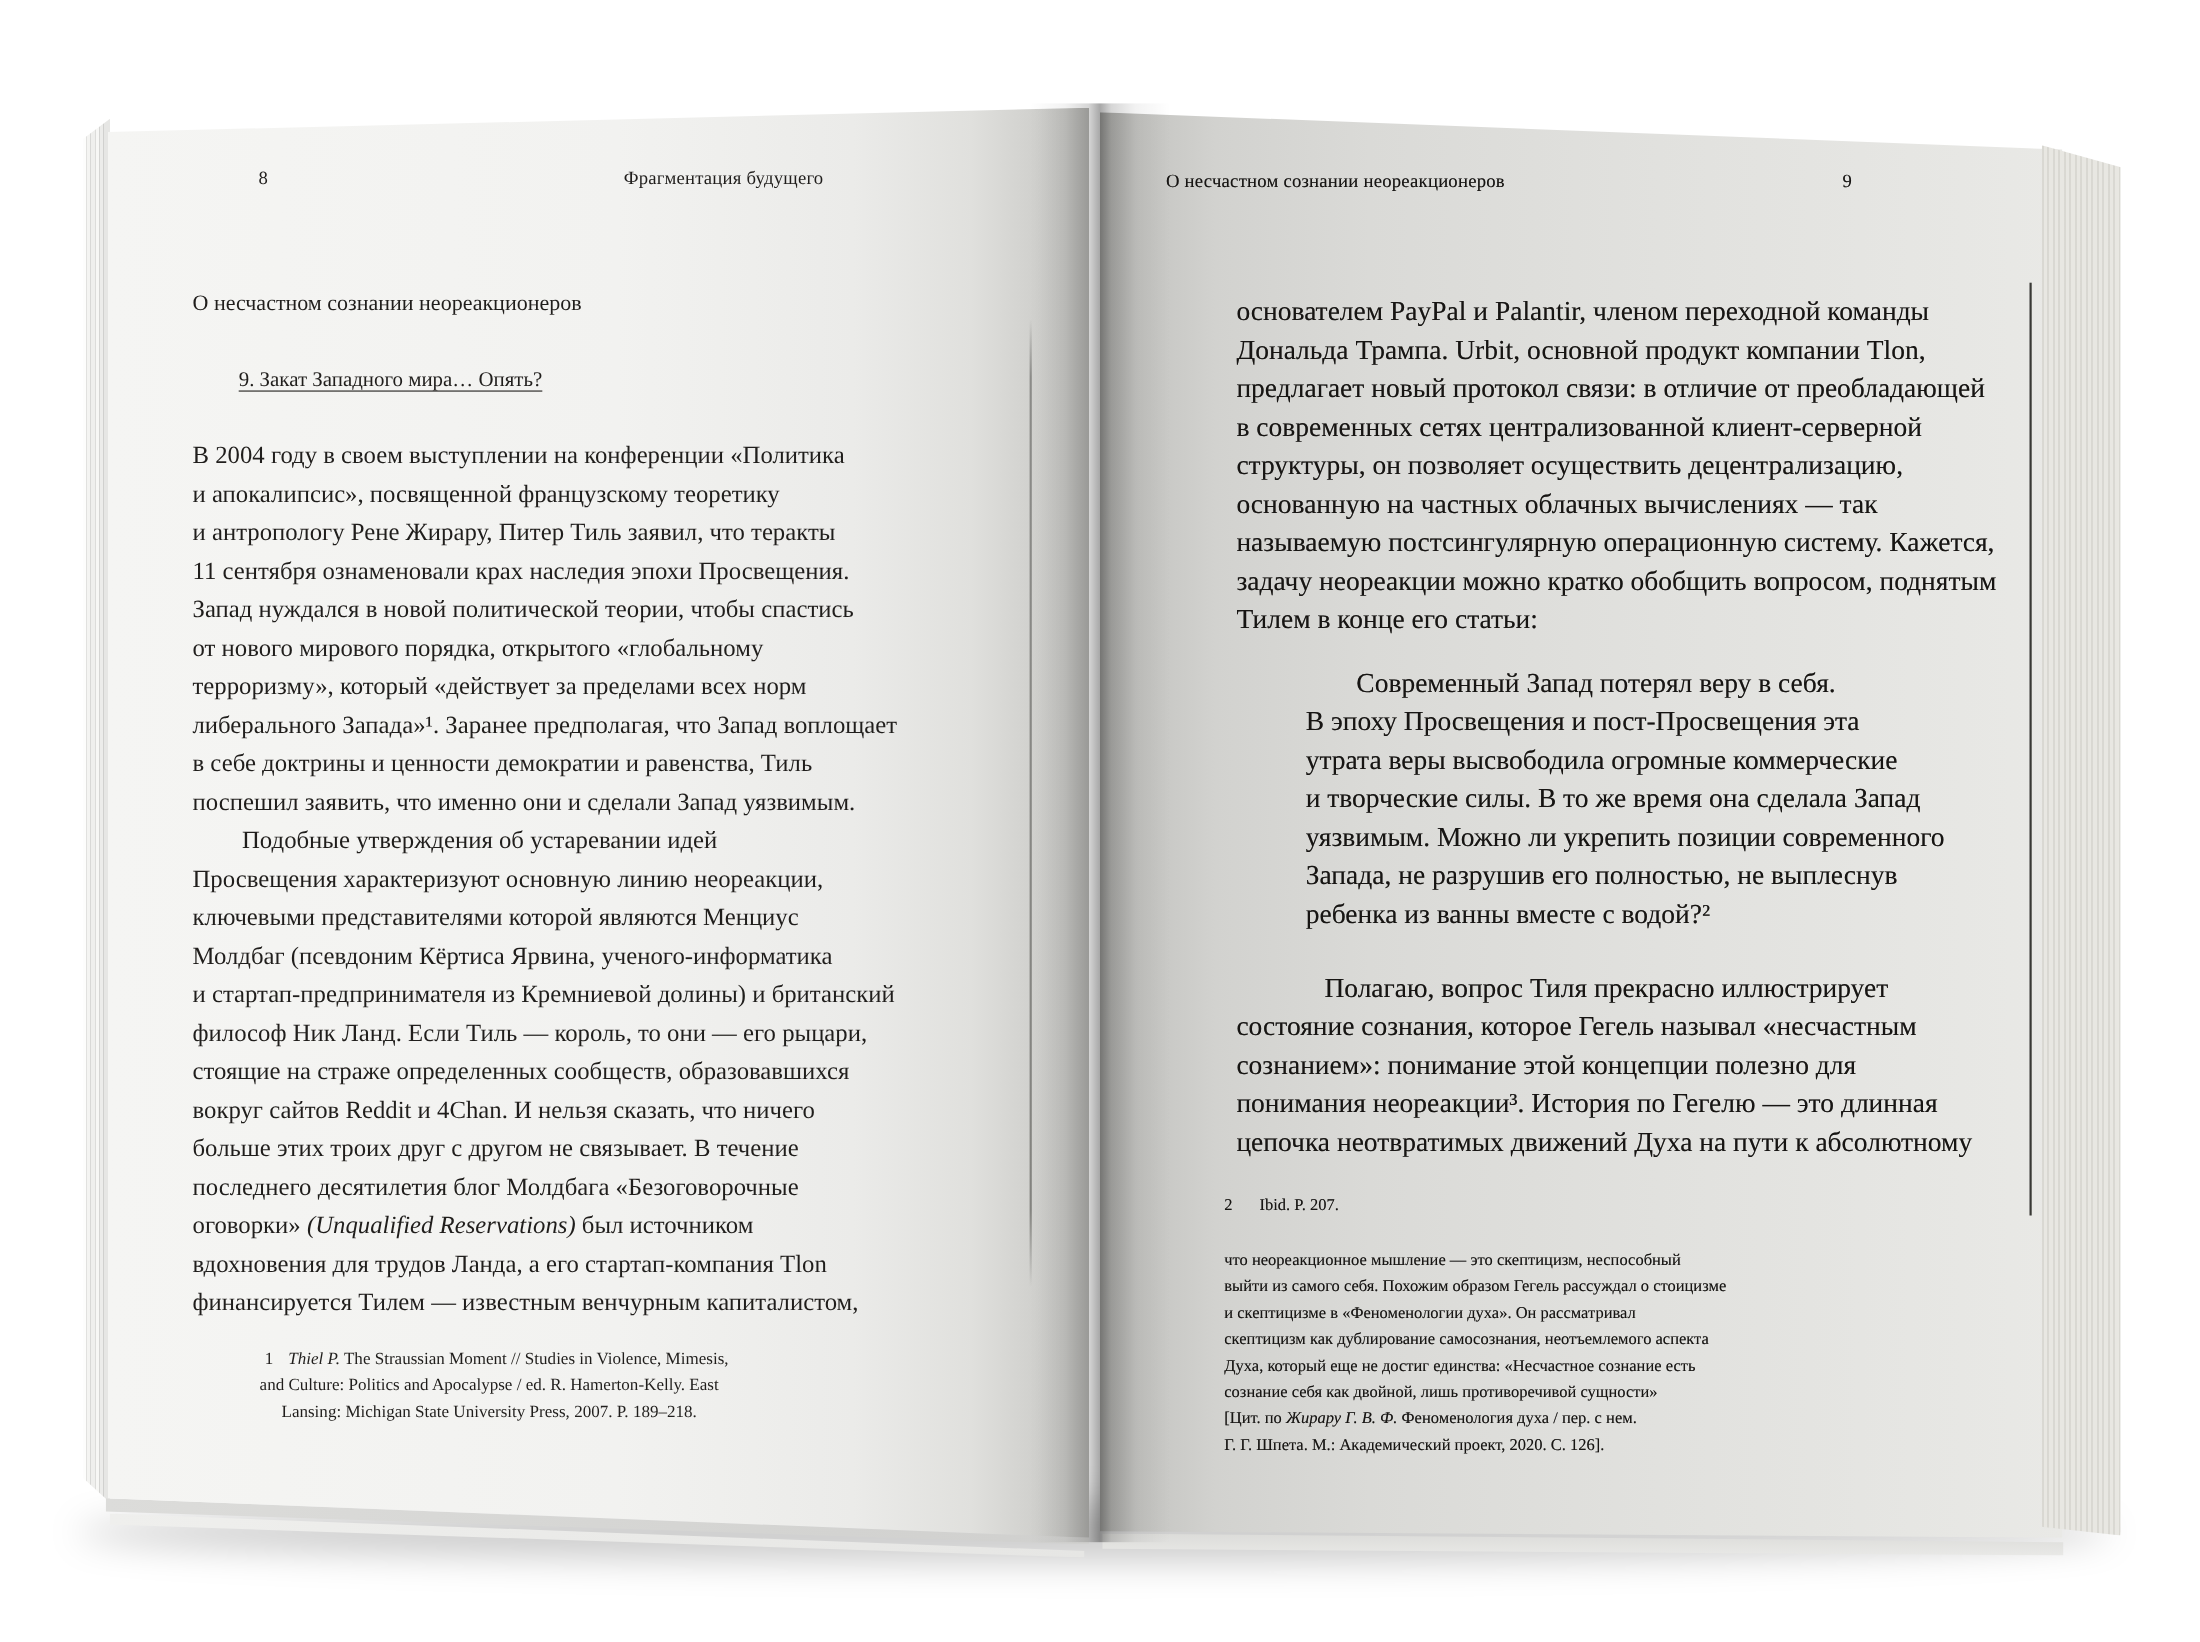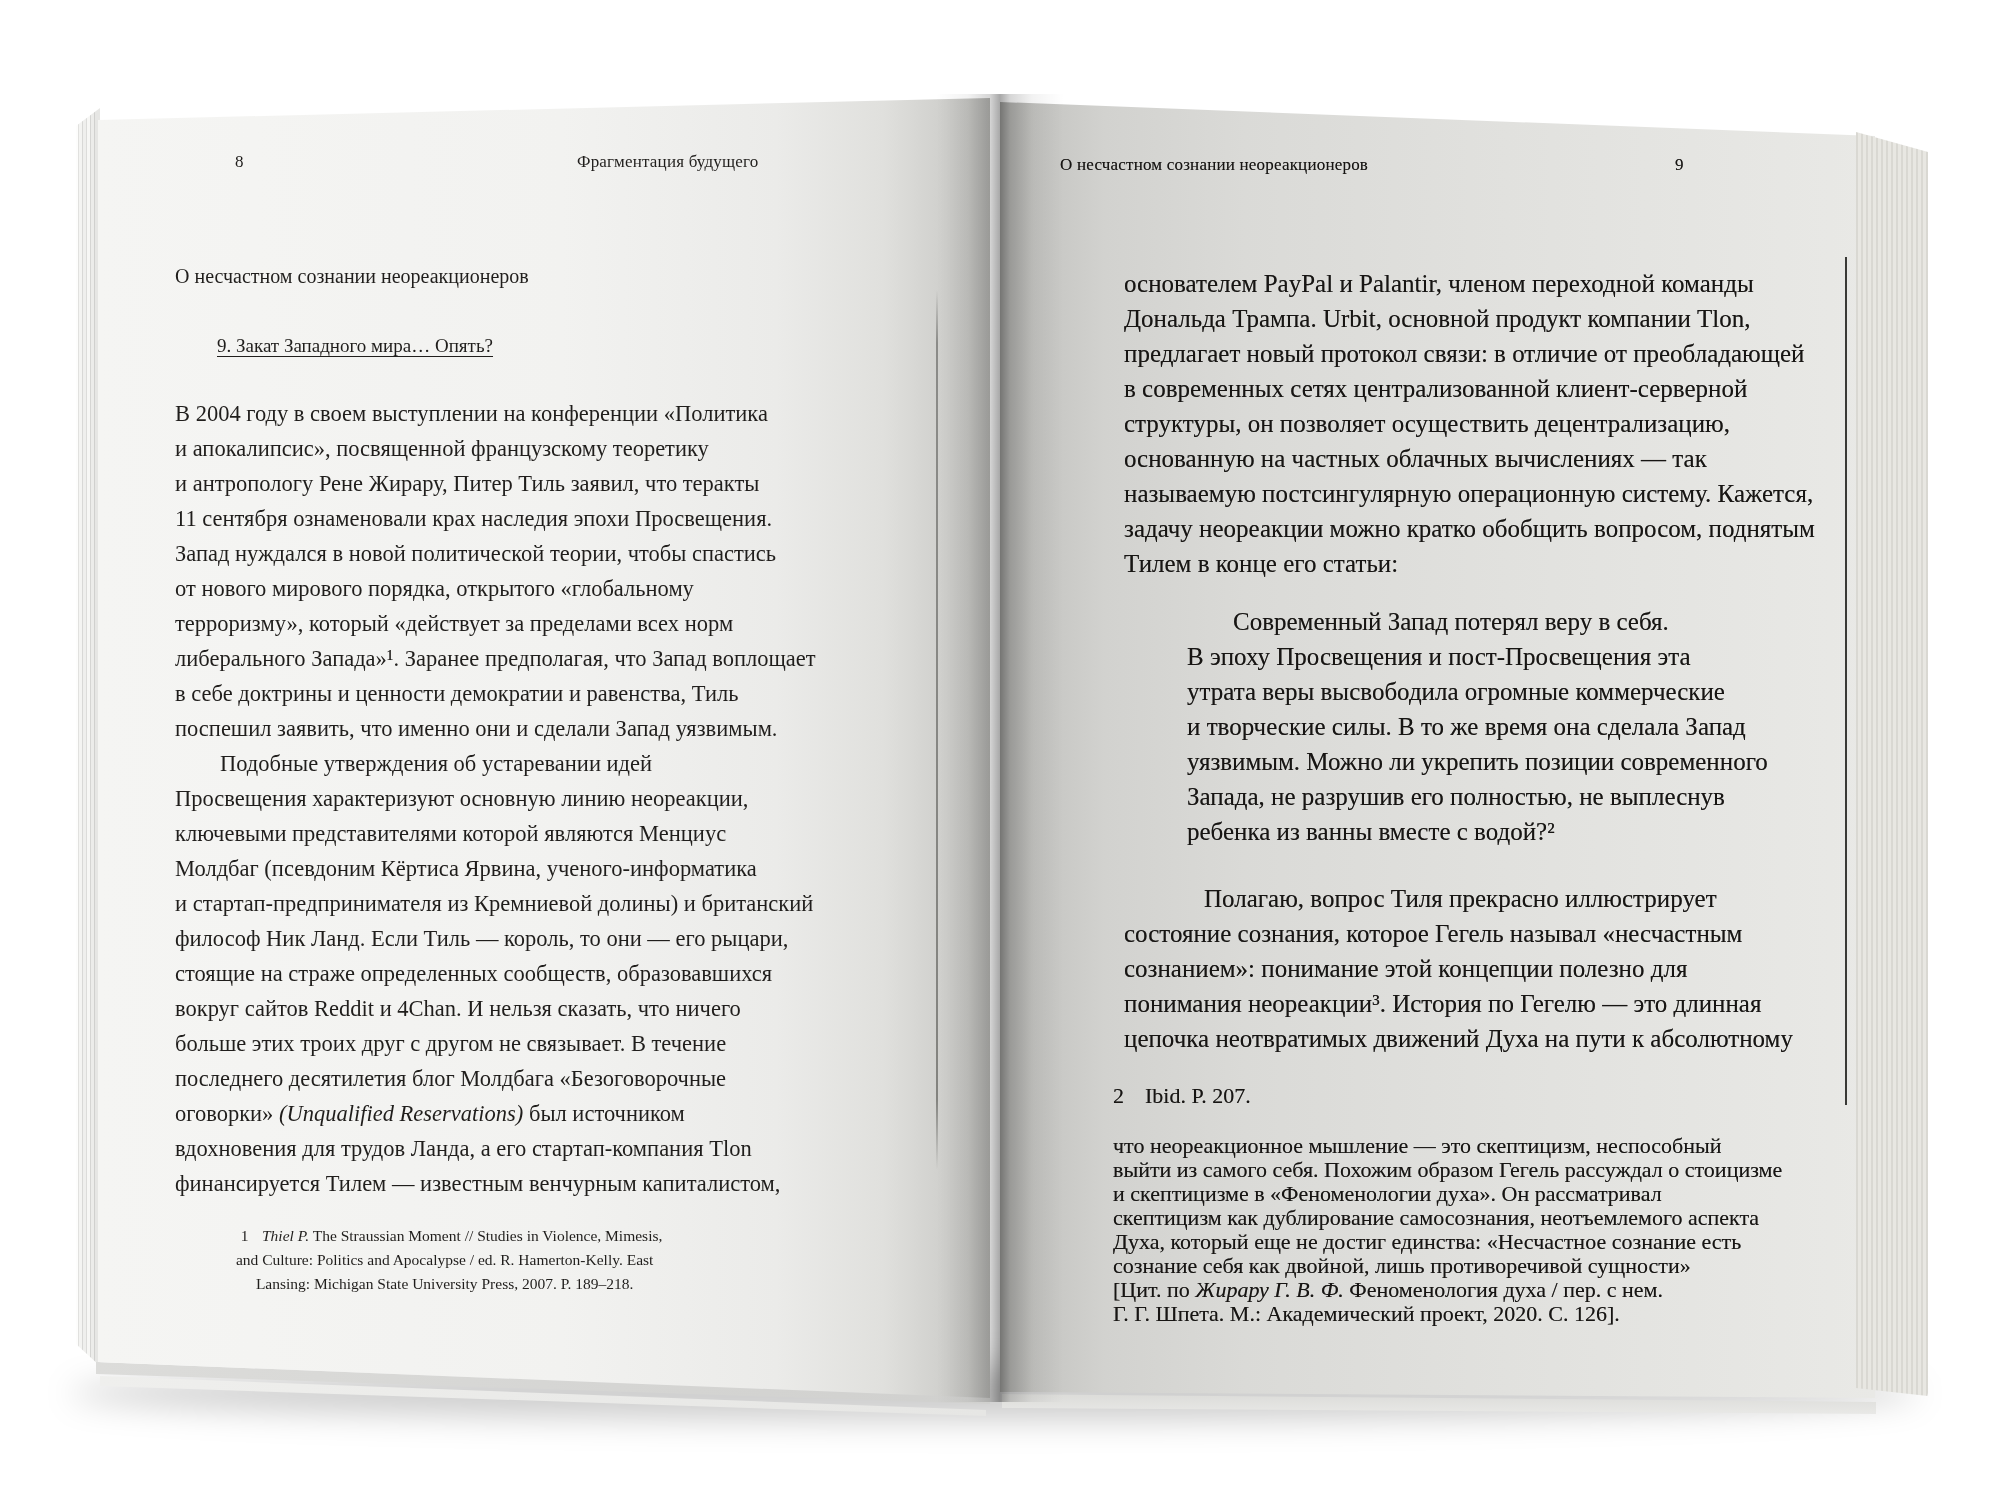--- a/index.html
+++ b/index.html
@@ -46,42 +46,42 @@
   
   .lp-text { color:#201e1c; }
   .rp-text { color:#171513; text-shadow:0 0 0.4px rgba(0,0,0,0.45); }
   .pre { white-space:pre; }
   .head { font-size:17px; letter-spacing:0.2px; }
   .title-l { font-size:20px; }
   .subhead-l { font-size:19px; text-decoration:underline; text-underline-offset:4px; }
   .body-l { font-size:22.5px; line-height:35px; }
   .body-r { font-size:25px; line-height:35px; }
   .fn-l { font-size:15.5px; line-height:24px;text-align:center; }
-  .fn-r { font-size:22px; line-height:24px; }
+  .fn-r { font-size:15px; line-height:24px; }
   .ind-45 { text-indent:45px; }
   .ind-46 { text-indent:46px; }
   .ind-80 { text-indent:80px; }
   .fn-num-l { display:inline-block; width:35px; }
   .fn-num-r { display:inline-block; width:32px; }
   .it { font-style:italic; }
 </style>
 </head>
 <body>
 
 <div class="scene">
 
   <div class="book-shadow"></div>
   <div class="left-stack"></div>
   <div class="stack-bottom-left2"></div>
   <div class="stack-bottom-left"></div>
   <div class="stack-bottom-right"></div>
 
   <div class="page-left lp-text">
     <div class="abs head" style="top:54px; left:137px;">8</div>
-    <div class="abs head" style="top:54px; left:479px;">Фрагментация будущего</div>
+    <div class="abs head" style="top:54px; left:469px;">Фрагментация будущего</div>
 
     <div class="abs title-l" style="top:167px; left:77px;">О несчастном сознании неореакционеров</div>
 
     <div class="abs subhead-l" style="top:237px; left:119px;">9. Закат Западного мира… Опять?</div>
 
     <div class="abs body-l pre" style="top:298px; left:77px;">В 2004 году в своем выступлении на конференции «Политика
 и апокалипсис», посвященной французскому теоретику
 и антропологу Рене Жирару, Питер Тиль заявил, что теракты
 11 сентября ознаменовали крах наследия эпохи Просвещения.
 Запад нуждался в новой политической теории, чтобы спастись

